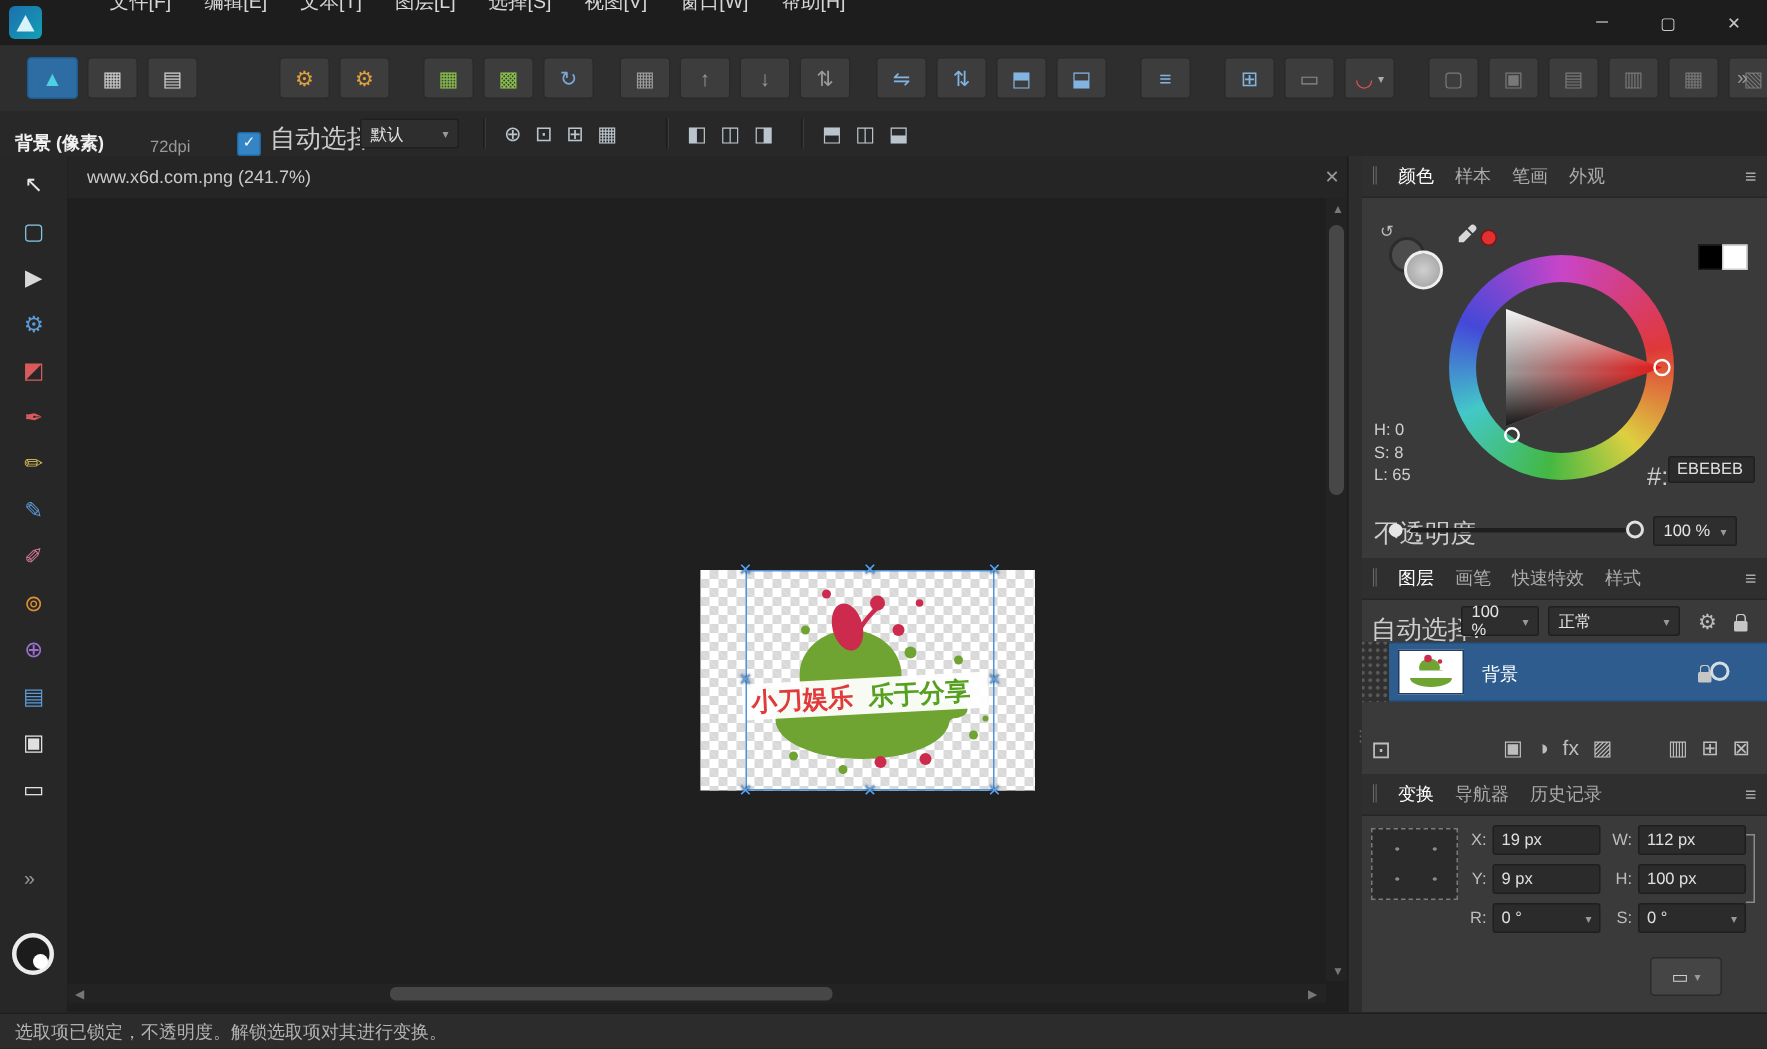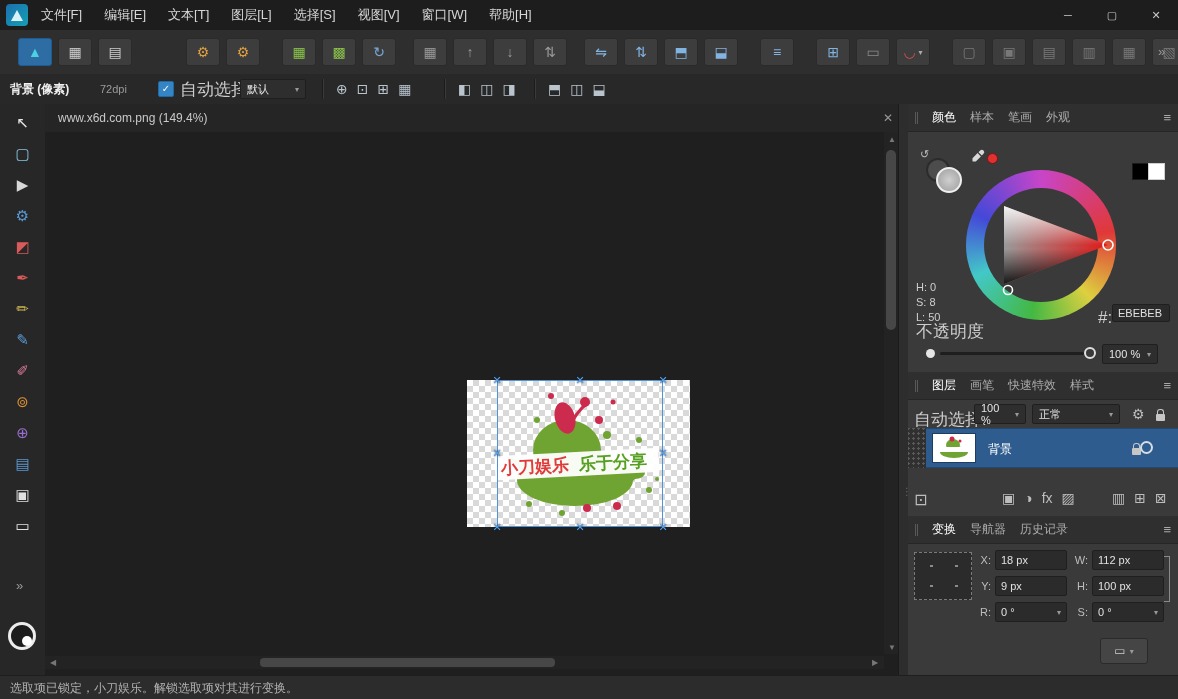--- a/index.html
+++ b/index.html
@@ -8,35 +8,35 @@
     background:#262626;color:#ddd;
     font-family:"Liberation Sans","DejaVu Sans",sans-serif;font-size:12px;
     user-select:none;
   }
   .abs{position:absolute}
   
   .titlebar{left:0;top:0;width:1178px;height:30px;background:#1d1d1d;border-bottom:1px solid #141414;display:flex;align-items:center}
   .appicon{position:absolute;left:6px;top:4px;width:22px;height:22px;border-radius:4px;
     background:linear-gradient(135deg,#1c6fae,#14a0b4);display:flex;align-items:center;justify-content:center}
   .appicon .tri{width:0;height:0;border-left:6px solid transparent;border-right:6px solid transparent;border-bottom:11px solid #d9f2fa}
-  .menus{position:absolute;left:30px;top:0;height:16px;display:flex;align-items:flex-start}
+  .menus{position:absolute;left:62px;top:0;height:16px;display:flex;align-items:flex-end}
   .menu-item{padding:0 11px;font-size:13px;color:#d6d6d6;height:30px;display:flex;align-items:center;cursor:default}
   .winctl{position:absolute;right:0;top:0;height:30px;display:flex}
   .winbtn{width:44px;height:30px;display:flex;align-items:center;justify-content:center;color:#c8c8c8;font-size:11px;background:transparent;border:0}
   
   .toolbar{left:0;top:30px;width:1178px;height:44px;background:#2e2e2e;border-bottom:1px solid #1c1c1c}
   .tb-group{position:absolute;top:8px;display:flex;gap:6px}
   .tb-btn{min-width:34px;height:28px;background:#3d3d3d;border:1px solid #2a2a2a;border-radius:3px;
     display:flex;align-items:center;justify-content:center;font-size:14px;color:#c8c8c8;padding:0 3px}
   .tb-btn.active{background:#2d6da3;border-color:#1d5c92}
   .tb-btn.has-caret::after{content:"▾";font-size:8px;color:#aaa;margin-left:3px}
   .tb-overflow{position:absolute;top:14px;color:#999;font-size:13px}
   
   .ctxbar{left:0;top:74px;width:1178px;height:30px;background:#282828;border-bottom:1px solid #1b1b1b}
-  .ctx-item{position:absolute;top:0;height:30px;display:flex;align-items:center}
+  .ctx-item{position:absolute;top:0;height:30px;display:flex;align-items:flex-end}
   .ctx-sep{position:absolute;top:5px;width:1px;height:20px;background:#1c1c1c;box-shadow:1px 0 0 #3a3a3a}
   .ctx-icons{position:absolute;top:0;height:30px;display:flex;align-items:center;gap:9px}
   .ctx-icon{font-size:14px;color:#b9c4cc;cursor:default}
   .checkbox{width:14px;height:14px;background:#3584c4;border:1px solid #1f6aa5;border-radius:2px;
     display:flex;align-items:center;justify-content:center;color:#fff;font-size:10px;line-height:1}
   .dd{background:#2e2e2e;border:1px solid #1f1f1f;border-radius:2px;color:#e4e4e4;font-size:11px;
     display:flex;align-items:center;justify-content:space-between;padding:0 6px;height:20px;box-sizing:border-box}
   .dd::after{content:"▾";font-size:8px;color:#999;margin-left:6px}
   .numbox{background:#2b2b2b;border:1px solid #1f1f1f;border-radius:2px;color:#e0e0e0;font-size:11px;
     display:flex;align-items:center;padding:0 5px;height:18px;box-sizing:border-box}
@@ -320,21 +320,21 @@
       </div>
   </div>
   <span class="rail-expand">»</span>
   <div class="colorwell">
       <span class="inner"></span>
     </div>
 </div>
 
 
 <div class="abs tabbar"></div>
-<span class="doc-tab-title">www.x6d.com.png (149.4%)</span>
+<span class="doc-tab-title">www.x6d.com.png (241.7%)</span>
 <span class="doc-tab-close">✕</span>
 
 <div class="abs canvas"></div>
 
 
 <div class="artwork">
   <svg width="223" height="147" viewBox="0 0 223 147">
     <ellipse cx="108" cy="100" rx="58" ry="26" fill="#6fa433"></ellipse>
     <ellipse cx="100" cy="70" rx="34" ry="30" fill="#6fa433"></ellipse>
     <path d="M60 95 L38 76 L72 86 Z" fill="#6fa433"></path>
@@ -430,26 +430,26 @@
   </defs>
   <polygon points="142,75 38,36 38,114" fill="url(#g1)"></polygon>
   <polygon points="142,75 38,36 38,114" fill="url(#g2)"></polygon>
   <circle cx="142" cy="75" r="5" fill="none" stroke="#ffffff" stroke-width="1.6"></circle>
   <circle cx="42" cy="120" r="4.5" fill="none" stroke="#ffffff" stroke-width="1.6"></circle>
 </svg>
 
 <div class="abs" style="left:916px;top:281px">
   <div class="hsl-line">H: 0</div>
     <div class="hsl-line">S: 8</div>
-    <div class="hsl-line">L: 50</div>
+    <div class="hsl-line">L: 65</div>
 </div>
 <span class="abs label-reg" style="left:1098px;top:308px">#:</span>
 <span class="abs numbox" style="left:1112px;top:304px;width:58px">EBEBEB</span>
 
-<span class="abs label-reg" style="left:916px;top:320px">不透明度</span>
+<span class="abs label-reg" style="left:916px;top:344px">不透明度</span>
 <div class="circ" style="left:926px;top:349px;width:9px;height:9px;background:#e6e6e6"></div>
 <div class="slider-track" style="left:940px;top:352px;width:144px"></div>
 <div class="circ" style="left:1084px;top:347px;width:12px;height:12px;border:2px solid #e0e0e0;background:transparent"></div>
 <span class="abs dd" style="left:1102px;top:344px;width:56px">100 %</span>
 
 
 <div class="phead" style="top:372px">
   <span class="phandle">║</span>
   <div class="ptabs">
     <button class="ptab active">图层</button>
@@ -500,21 +500,21 @@
     <button class="ptab active">变换</button>
       <button class="ptab">导航器</button>
       <button class="ptab">历史记录</button>
   </div>
   <span class="pmenu">≡</span>
 </div>
 <div class="origin"></div>
 <div class="tf-grid">
   <div class="tf-field">
       <span class="tf-label">X:</span>
-      <span class="tf-box">18 px</span>
+      <span class="tf-box">19 px</span>
     </div>
     <div class="tf-field">
       <span class="tf-label">W:</span>
       <span class="tf-box">112 px</span>
     </div>
     <div class="tf-field">
       <span class="tf-label">Y:</span>
       <span class="tf-box">9 px</span>
     </div>
     <div class="tf-field">
@@ -531,17 +531,17 @@
     </div>
 </div>
 <div class="aspect-bracket"></div>
 <div class="tf-button">
     <span>▭</span>
     <span class="caret">▾</span>
   </div>
 
 
 <div class="abs statusbar">
-  <span class="status-msg">选取项已锁定，小刀娱乐。解锁选取项对其进行变换。</span>
+  <span class="status-msg">选取项已锁定，不透明度。解锁选取项对其进行变换。</span>
 </div>
 
 
 
 
 </body></html>

